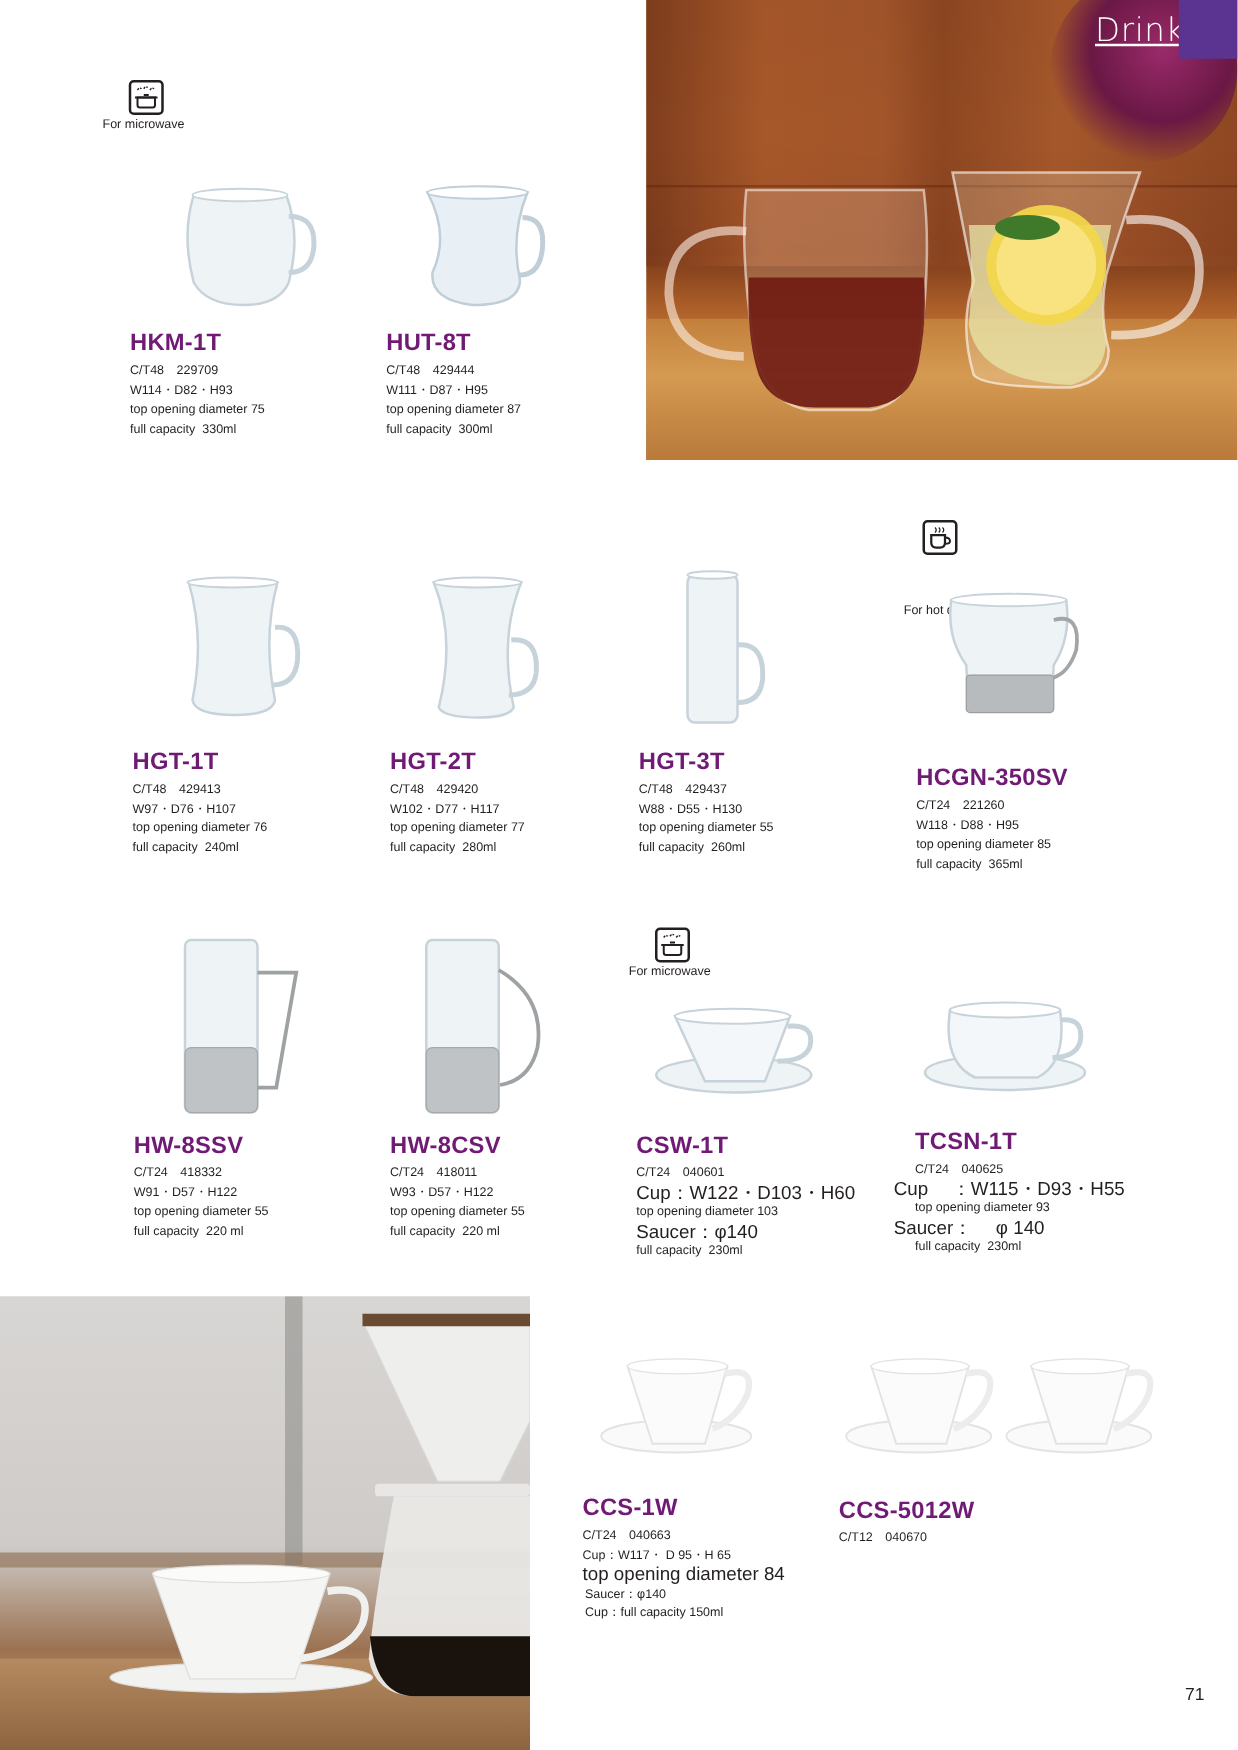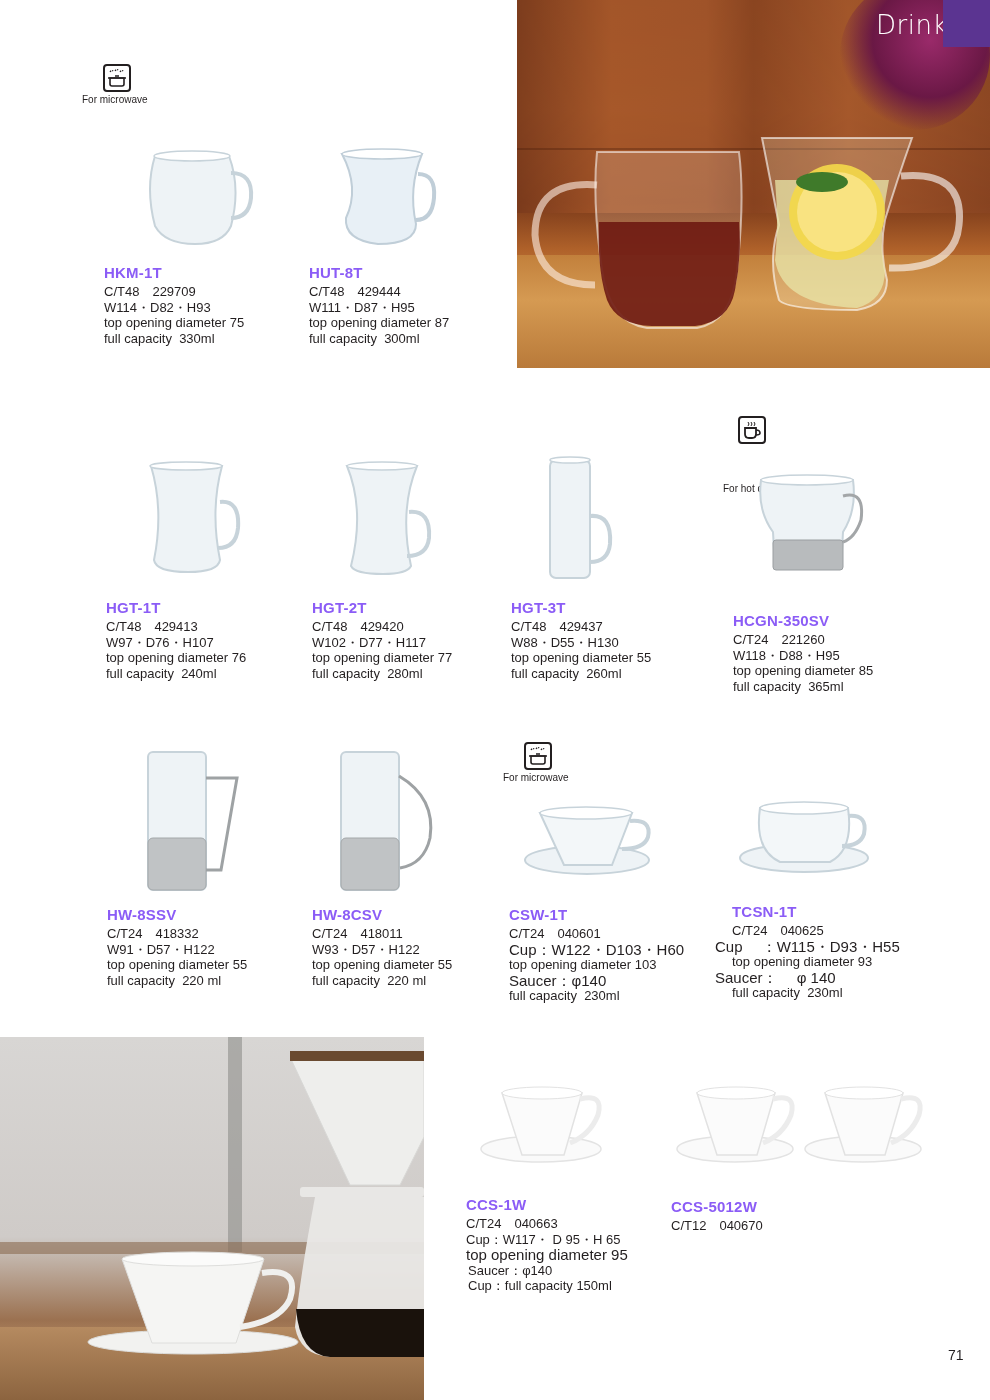--- a/index.html
+++ b/index.html
@@ -22,43 +22,43 @@
   .hero-photo .table {
     position: absolute; left: 0; top: 255px; width: 100%; height: 113px;
     background: linear-gradient(180deg, #c2803c 0%, #d59a52 40%, #b97a3a 100%);
   }
   .hero-photo .flower {
     position: absolute; right: 0; top: -20px; width: 150px; height: 150px; border-radius: 50%;
     background: radial-gradient(circle at 60% 40%, #9a2a6a 0%, #6a1845 45%, rgba(90,20,60,0) 72%);
   }
   .drink-label {
     position: absolute; left: 876px; top: 10px; font-size: 26px; color: #ffffff;
-    font-family: "DejaVu Sans", sans-serif; font-weight: 200; letter-spacing: .5px;
+    font-family: "DejaVu Sans", sans-serif; font-weight: 200; letter-spacing: .5px; text-decoration: underline;
   }
   .drink-tab { position: absolute; left: 943px; top: 0; width: 47px; height: 47px; background: #5b3491; }
 
   
   .coffee-photo {
     left: 0; top: 1037px; width: 424px; height: 363px; overflow: hidden;
     background: linear-gradient(180deg, #d8d6d4 0%, #cfcbc8 55%, #9b7150 78%, #b98e66 86%, #8a6443 100%);
   }
   .coffee-photo .window-bar { position: absolute; left: 228px; top: 0; width: 14px; height: 215px; background: #8e8d8b; opacity: .6; }
   .coffee-photo .sill { position: absolute; left: 0; top: 205px; width: 100%; height: 12px; background: #8b6a50; opacity: .6; }
   .coffee-photo .counter { position: absolute; left: 0; top: 290px; width: 100%; height: 73px; background: linear-gradient(180deg,#b58a60,#8c643f); }
 
   
   .icon-box {
     width: 28px; height: 28px; border: 2px solid #231f20; border-radius: 4px; background: #fff;
     display: flex; align-items: center; justify-content: center;
   }
   .icon-caption { font-size: 10px; color: #231f20; white-space: nowrap; }
 
   
-  .product .name { font-size: 15px; font-weight: bold; color: #8b5cf6; margin-bottom: 3px; letter-spacing: .2px; }
-  .product .line { font-size: 13px; line-height: 15.5px; color: #231f20; white-space: pre; }
+  .product .name { font-size: 19px; font-weight: bold; color: #701a75; margin-bottom: 3px; letter-spacing: .2px; }
+  .product .line { font-size: 10px; line-height: 15.5px; color: #231f20; white-space: pre; }
   .product .line.small { font-size: 15px; }
 
   .page-number { left: 948px; top: 1347px; font-size: 14px; color: #231f20; }
 
   svg { display: block; }
 </style>
 </head>
 <body>
 
 <div class="abs hero-photo">
@@ -284,21 +284,21 @@
   <ellipse cx="60" cy="64" rx="58" ry="13" fill="#fafafa" stroke="#e3e3e3" stroke-width="1.5"></ellipse>
   <path d="M22 8 L42 70 L82 70 L100 8 Z" fill="#fbfbfb" stroke="#e2e2e2" stroke-width="1.5"></path>
   <ellipse cx="61" cy="8" rx="39" ry="6" fill="#ffffff" stroke="#e2e2e2"></ellipse>
   <path d="M98 14 Q122 8 116 30 Q108 50 88 58" fill="none" stroke="#ececec" stroke-width="5"></path>
 </svg>
 
 <div class="abs product" style="left:466px;top:1196px;">
   <div class="name">CCS-1W</div>
   <div class="line">C/T24　040663</div>
   <div class="line">Cup：W117・ D 95・H 65</div>
-  <div class="line small">top opening diameter 95</div>
+  <div class="line small">top opening diameter 84</div>
   <div class="line" style="padding-left:2px">Saucer：φ140</div>
   <div class="line" style="padding-left:2px">Cup：full capacity 150ml</div>
 </div>
 <div class="abs product" style="left:671px;top:1198px;">
   <div class="name">CCS-5012W</div>
   <div class="line">C/T12　040670</div>
 </div>
 
 <div class="abs page-number">71</div>
 

